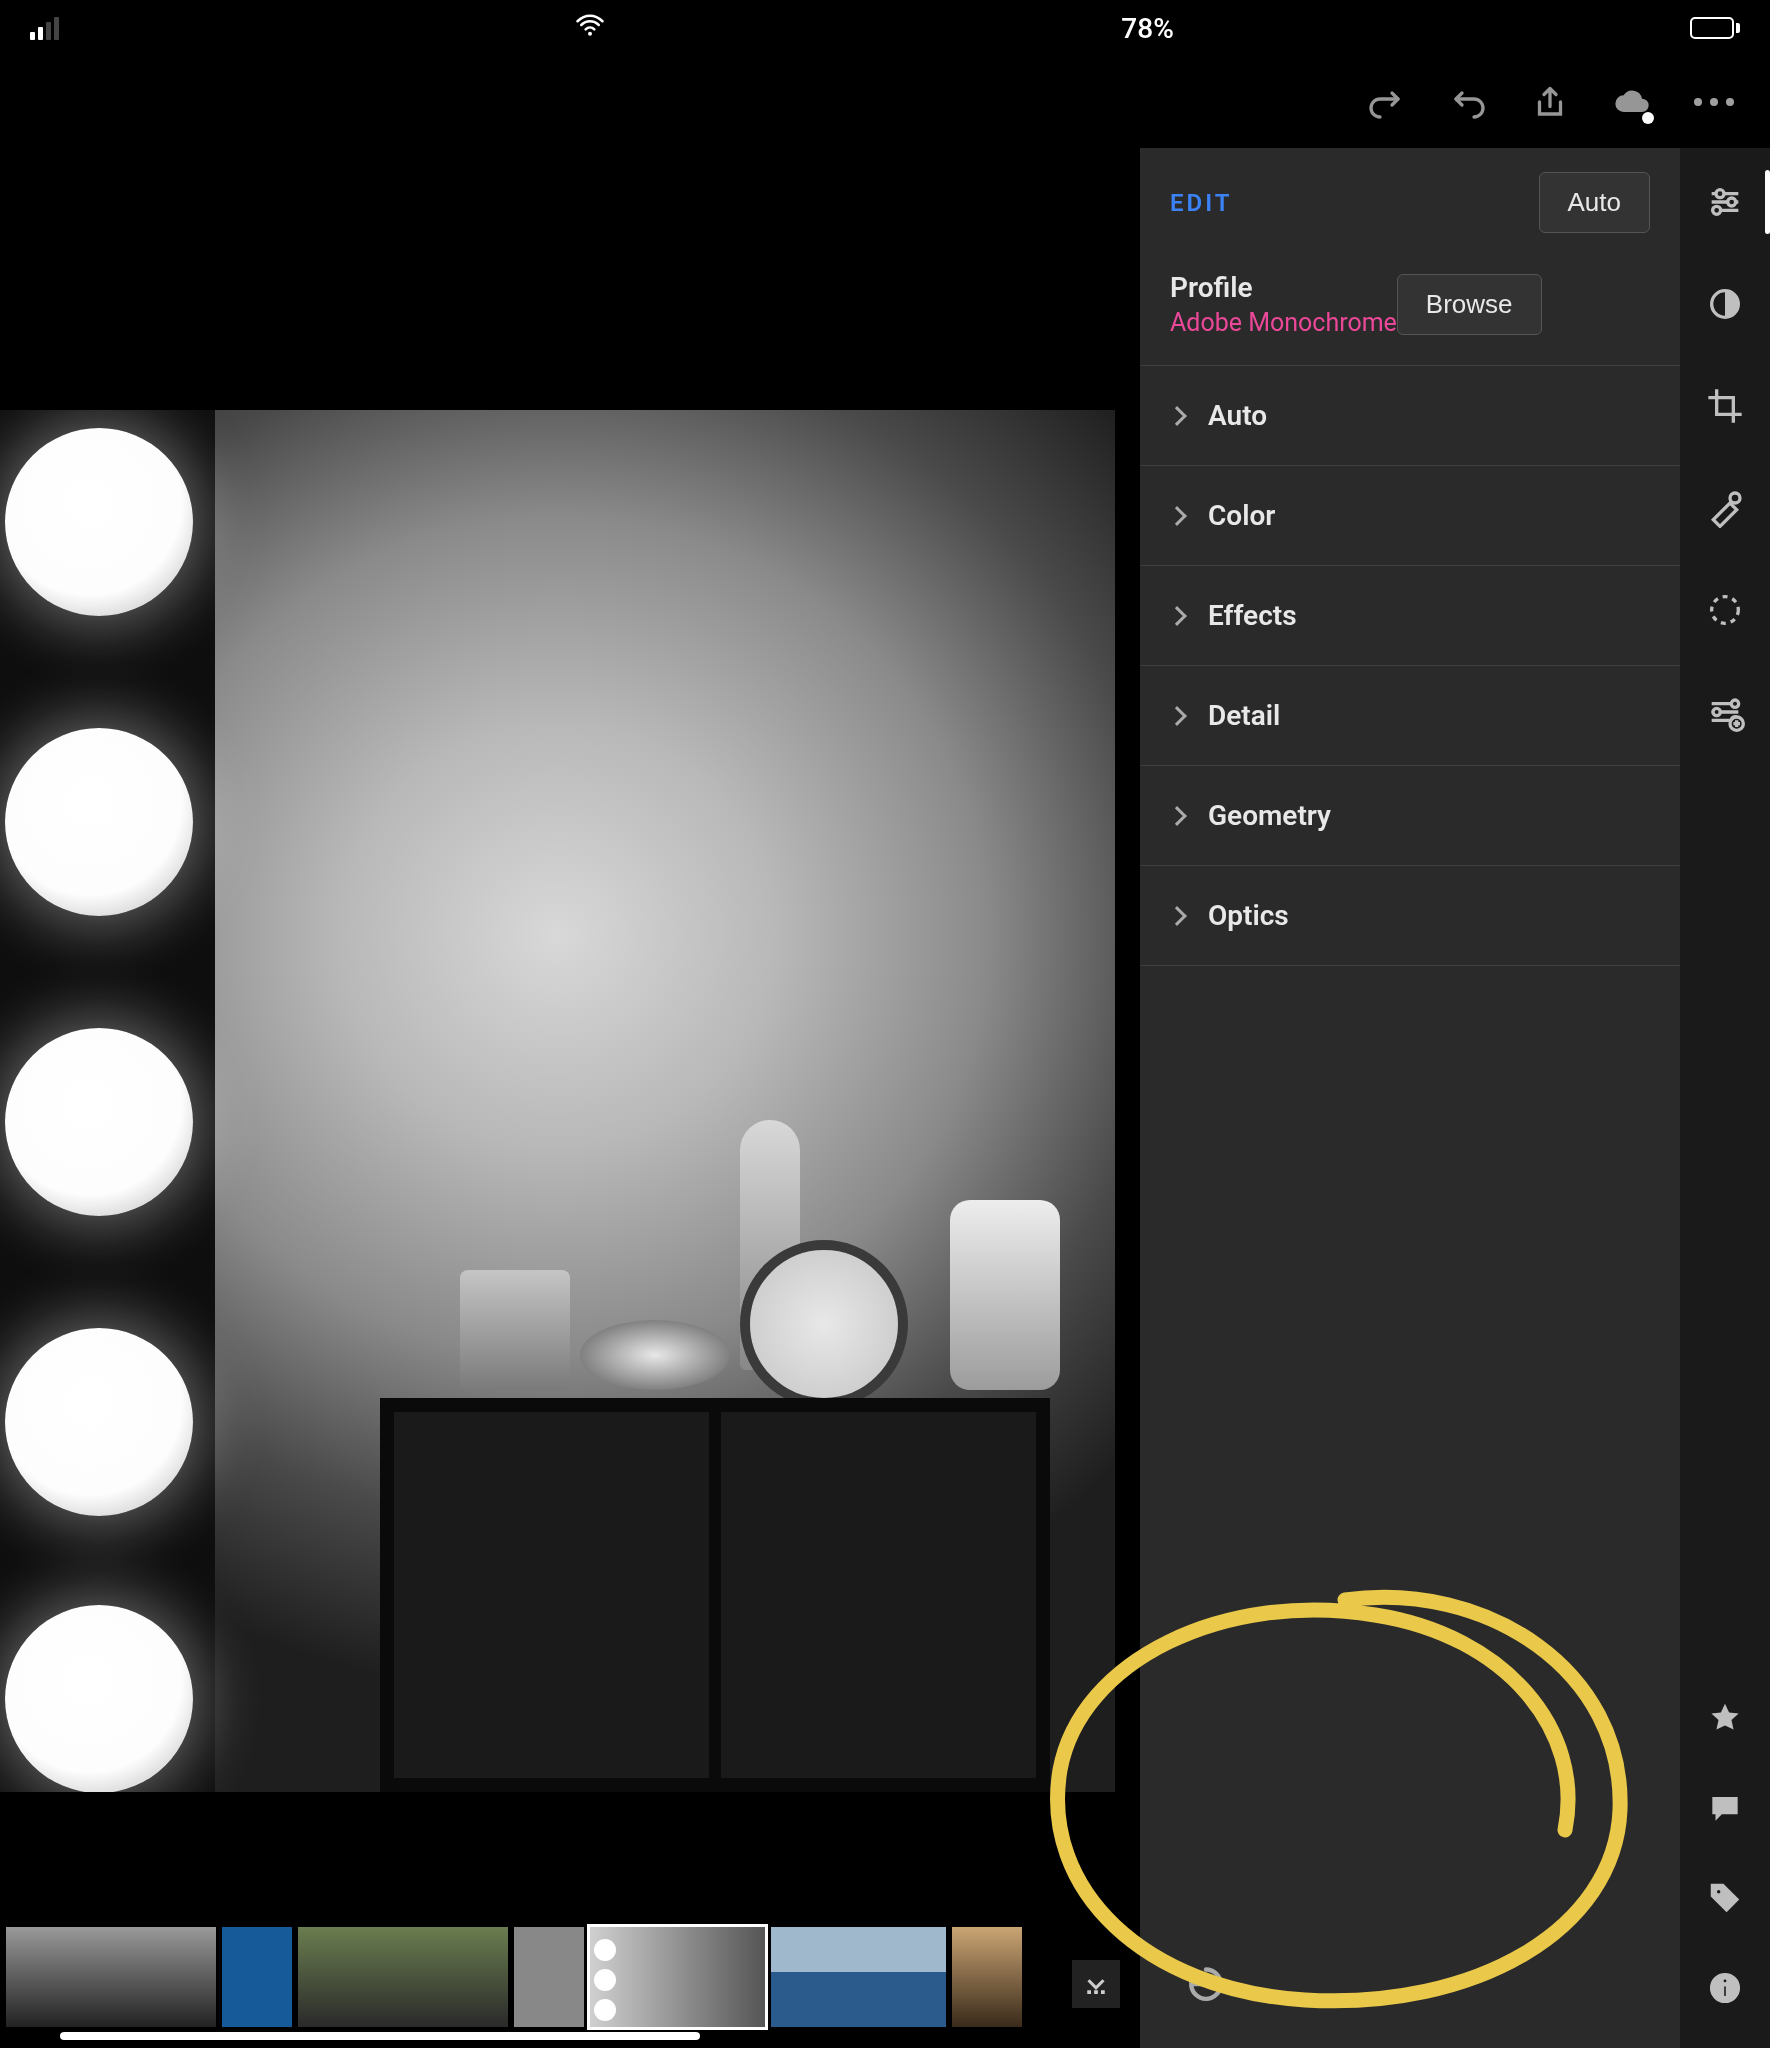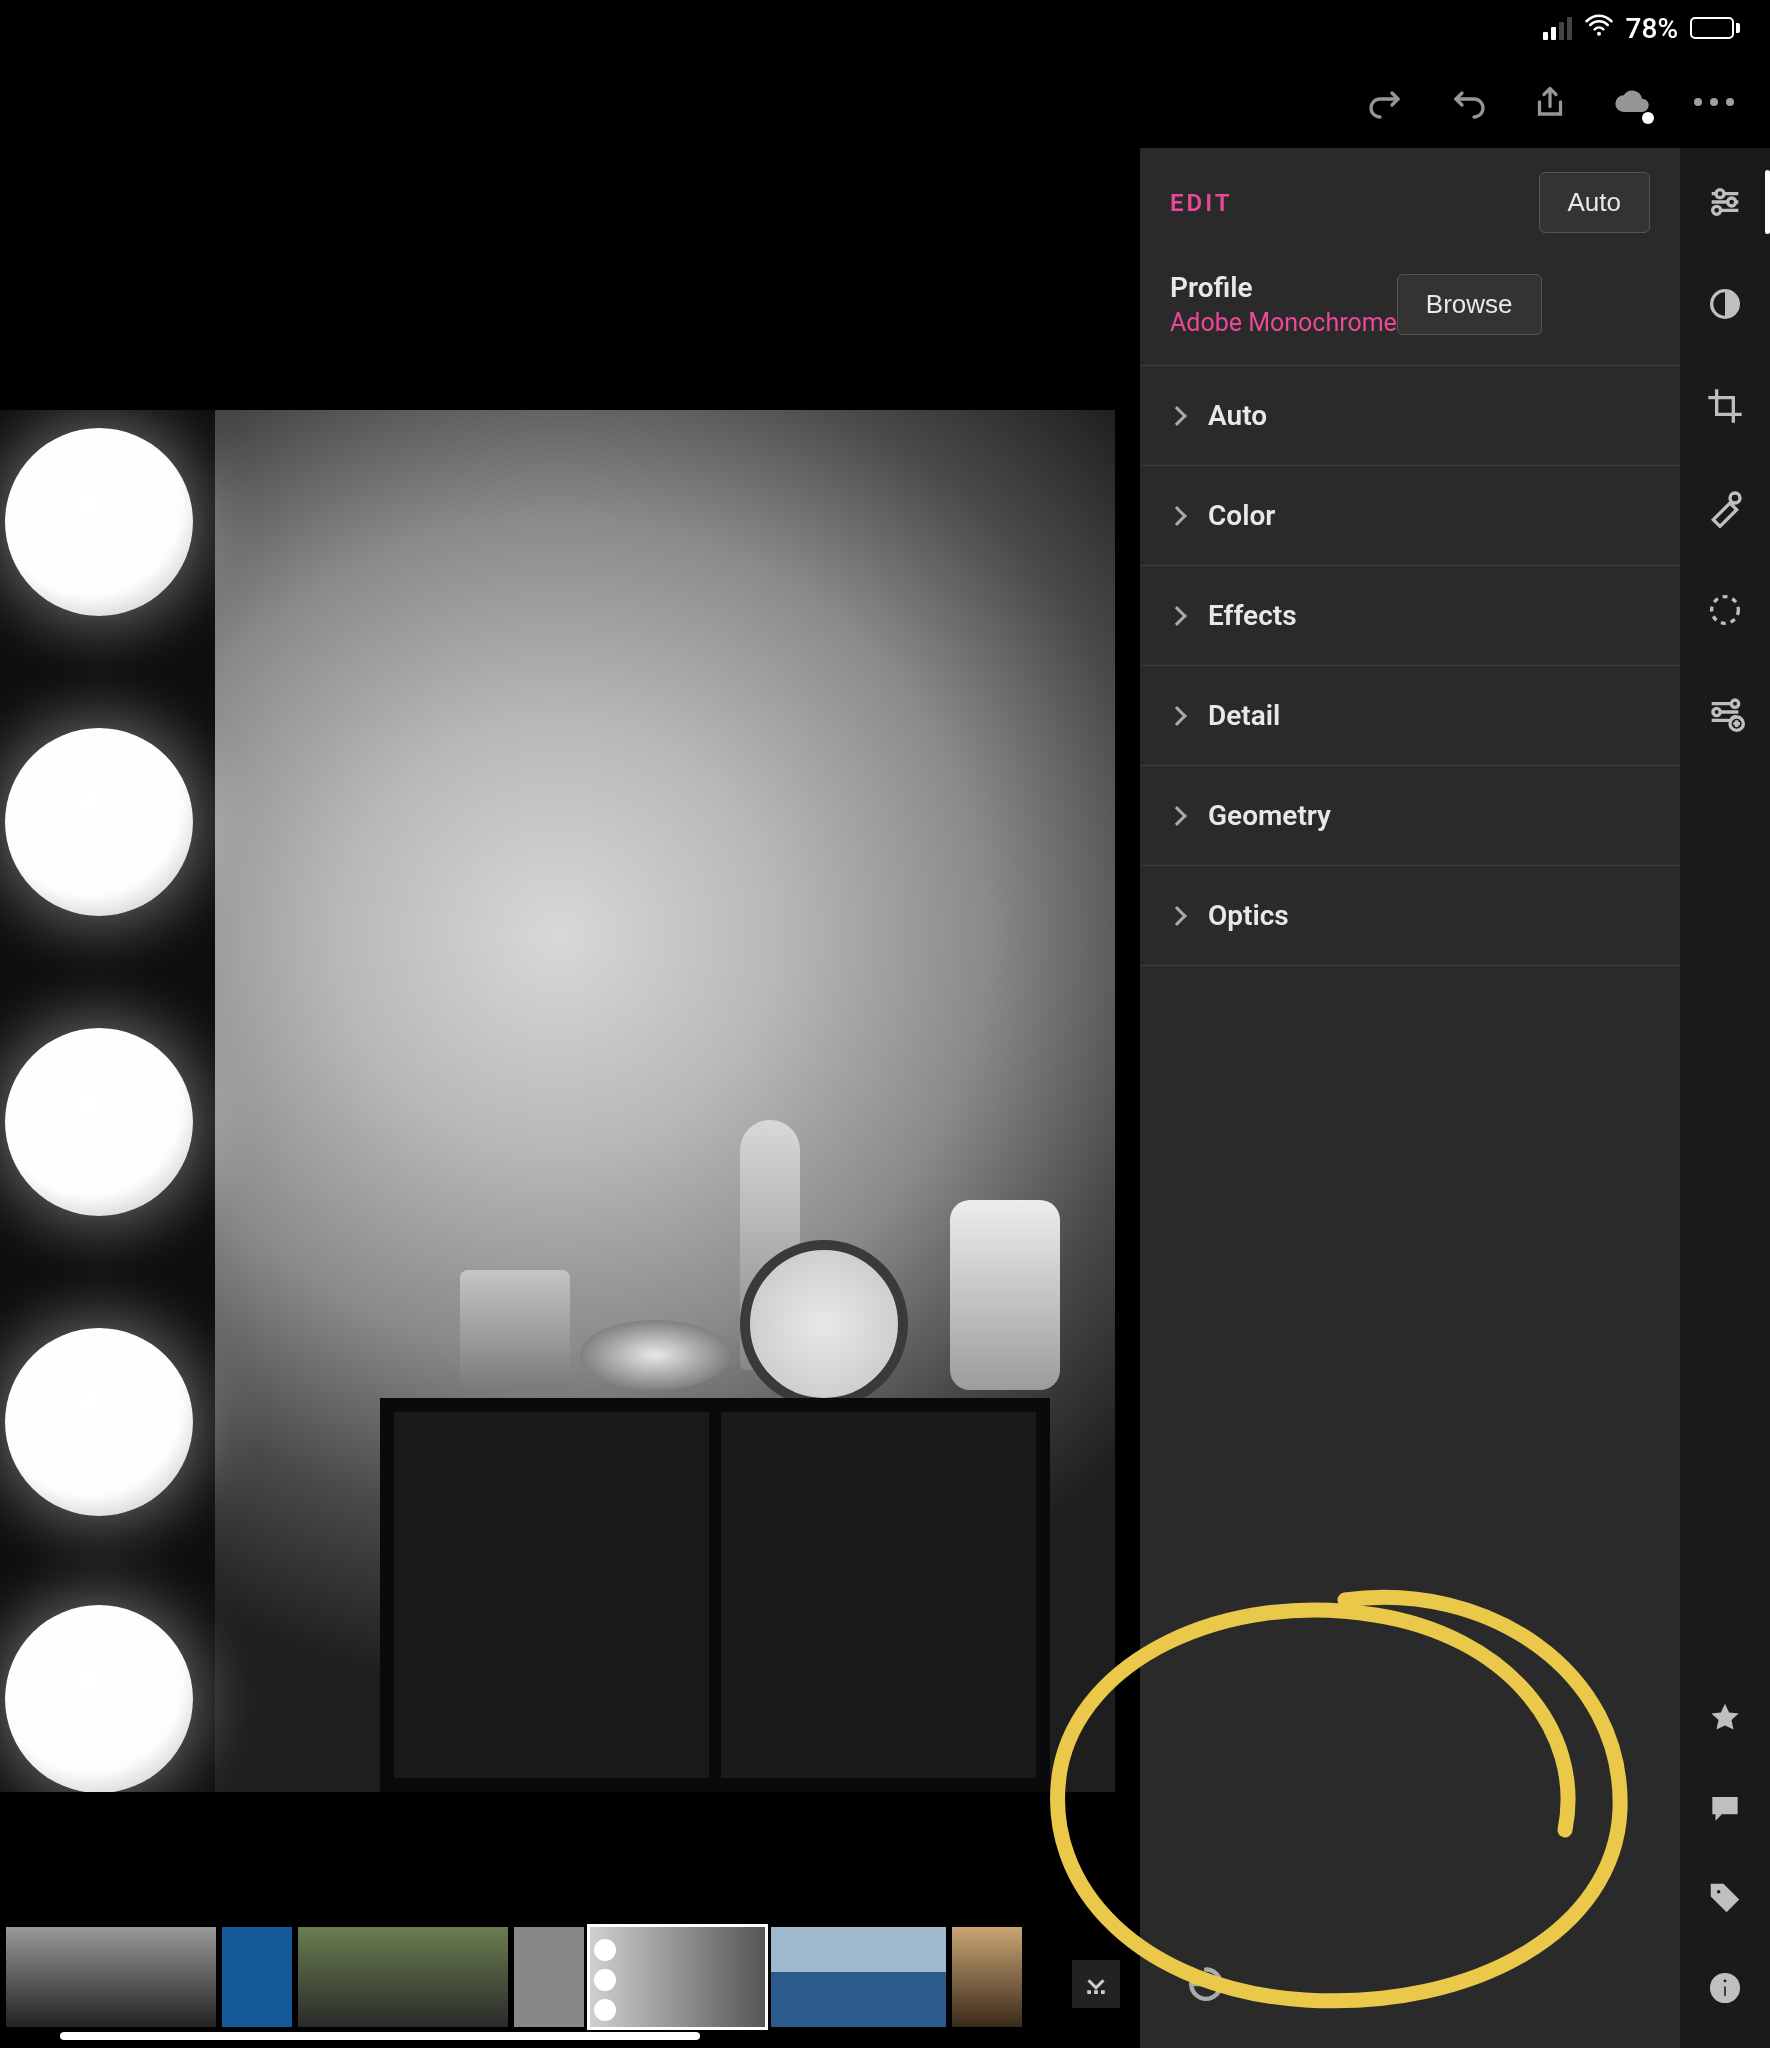--- a/index.html
+++ b/index.html
@@ -12,21 +12,21 @@
   overflow: hidden;
 }
 
 
 .status-bar {
   position: absolute;
   top: 0; right: 0;
   height: 56px;
   width: 100%;
   display: flex;
-  justify-content: flex-end;
+  justify-content: space-between;
   align-items: center;
   padding: 0 30px;
   gap: 12px;
   font-size: 28px;
   font-weight: 500;
   color: #fff;
 }
 .signal-bars {
   display: inline-flex;
   align-items: flex-end;
@@ -265,21 +265,21 @@
 
 .panel-header {
   display: flex;
   align-items: center;
   justify-content: space-between;
   padding: 24px 30px;
 }
 .panel-header .title {
   font-size: 24px;
   letter-spacing: 3px;
-  color: #ec4899;
+  color: #3b82f6;
   font-weight: 600;
 }
 .btn {
   border: 1px solid #555;
   background: #333;
   color: #e8e8e8;
   font-size: 26px;
   padding: 14px 28px;
   border-radius: 6px;
 }

